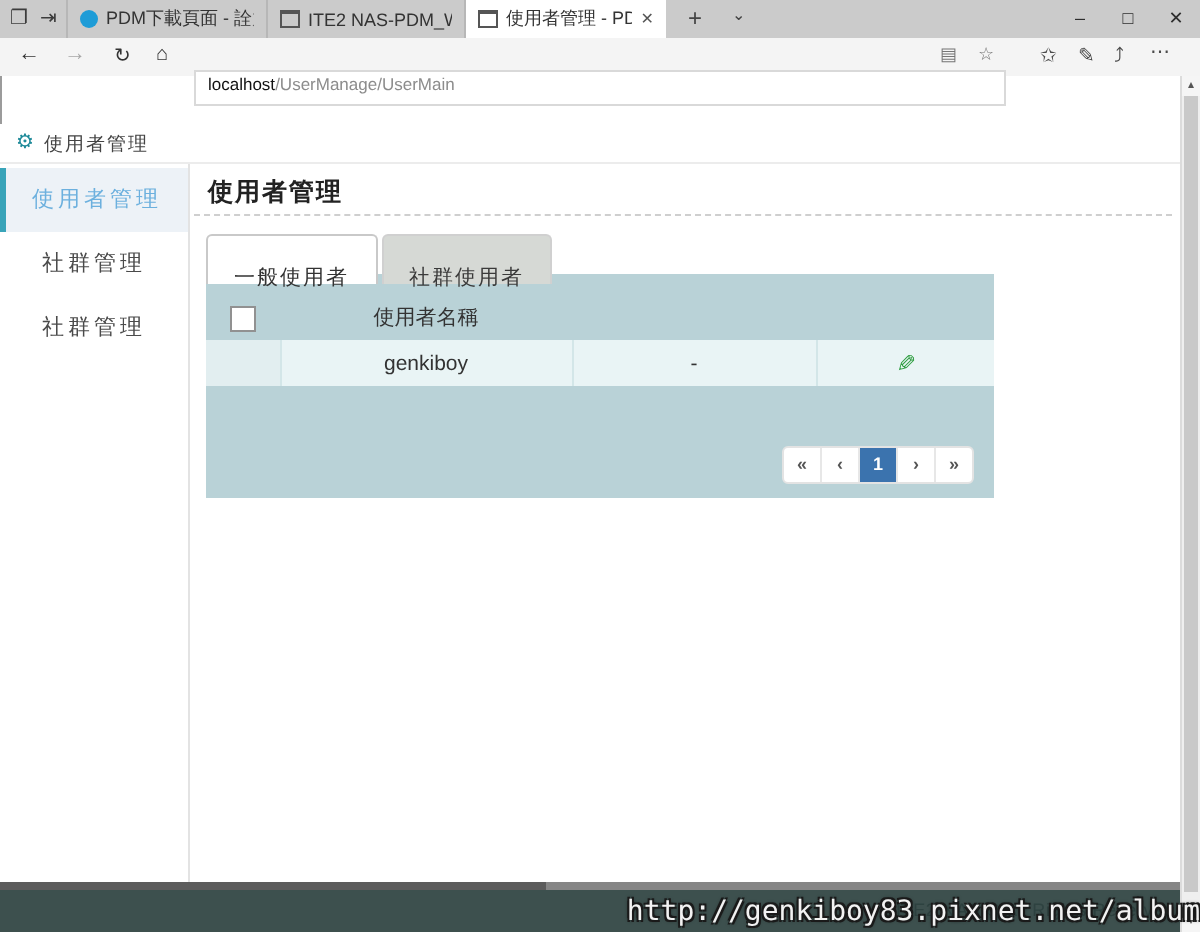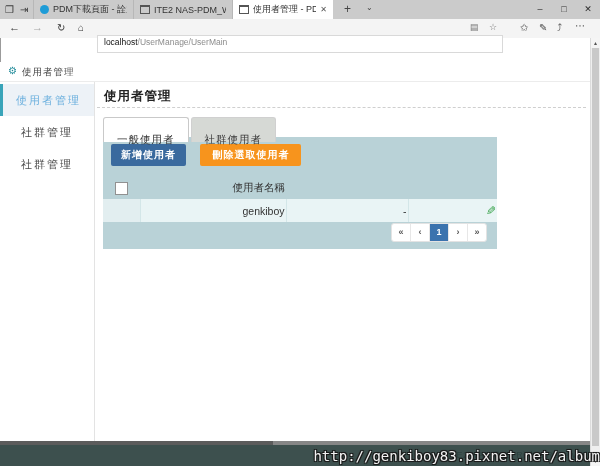--- a/index.html
+++ b/index.html
@@ -78,21 +78,21 @@
         letter-spacing:1px;cursor:pointer;border-radius:3px 3px 0 0;}
   .mtab.active{background:#fff;border:1px solid #c9c9c9;border-bottom:none;color:#333;}
   .mtab.inactive{background:#d6d9d5;border:1px solid #d0d0d0;border-bottom:none;margin-left:2px;color:#3a3a3a;}
   .panel{position:absolute;left:103px;top:137px;width:394px;height:112px;background:#b9d2d7;z-index:1;}
   .btnrow{padding:7px 0 0 8px;}
   .btn{display:inline-block;border:none;color:#fff;font-size:10px;font-weight:bold;
        padding:4px 10px;border-radius:2px;letter-spacing:1px;cursor:pointer;}
   .btn.add{background:#3a6a9e;}
   .btn.del{background:#f7941d;margin-left:10px;padding:4px 12px;}
   .usertable{margin-top:11px;width:394px;border-collapse:collapse;table-layout:fixed;font-size:10.5px;color:#333;}
-  .usertable td{text-align:right;overflow:hidden;}
+  .usertable td{text-align:center;overflow:hidden;}
   .usertable thead td{height:20px;}
   .usertable tbody td{background:#e9f4f5;height:21px;border-left:1px solid #d3e6e8;}
   .usertable tbody td:first-child{border-left:none;background:#e2eef0;}
   .cb{width:11px;height:11px;background:#fff;border:1px solid #919191;margin:0 auto;cursor:pointer;}
   .pencil{display:inline-block;color:#2f9e41;font-size:12px;transform:scaleX(-1);cursor:pointer;}
   .pager{position:absolute;right:10px;bottom:7px;display:flex;background:#fff;border-radius:3px;
          overflow:hidden;border:1px solid #e3e3e3;}
   .pg{width:18px;height:17px;line-height:17px;text-align:center;font-size:9px;font-weight:bold;
       color:#555;border-left:1px solid #e7e7e7;cursor:pointer;}
   .pg:first-child{border-left:none;}
@@ -175,24 +175,20 @@
 
   <div class="pagetitle">使用者管理</div>
   <div class="titlerule"></div>
 
   <div class="mtabs">
     <span class="mtab active">一般使用者</span>
     <span class="mtab inactive">社群使用者</span>
   </div>
 
   <div class="panel">
-    <div class="btnrow">
-      <button class="btn add">新增使用者</button>
-      <button class="btn del">刪除選取使用者</button>
-    </div>
     <table class="usertable">
       <colgroup>
           <col style="width:37px">
           <col style="width:146px">
           <col style="width:122px">
           <col style="width:89px">
         </colgroup>
       <thead>
         <tr>
           <td>

